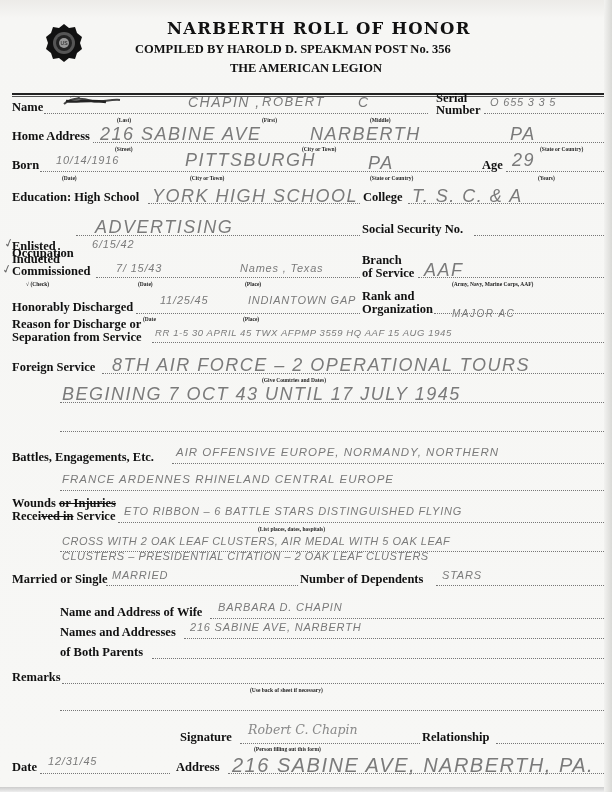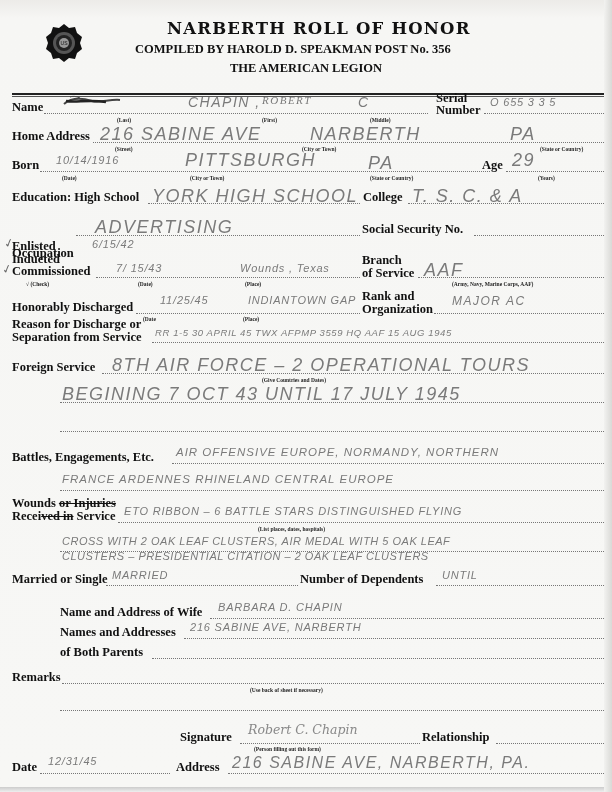--- a/index.html
+++ b/index.html
@@ -47,21 +47,21 @@
   <div class="abs rule2"></div>
 
   <div class="abs lbl" style="left:12px;top:100px;">Name</div>
   <svg class="abs scribble" viewBox="0 0 60 12">
     <path d="M2,9 C10,2 20,3 30,6 C38,8 48,4 58,5" stroke="#444" stroke-width="2" fill="none"></path>
     <path d="M4,6 C14,8 26,4 44,7" stroke="#222" stroke-width="2.5" fill="none"></path>
     <path d="M8,2 C10,1 14,1 18,3" stroke="#444" stroke-width="1" fill="none"></path>
   </svg>
   <div class="dots" style="left:44px;top:113px;width:384px;"></div>
   <div class="abs hw" style="left:188px;top:94px;font-size:14px;">CHAPIN ,</div>
-  <div class="abs hw" style="left:262px;top:94px;font-size:11px;font-family:Liberation Serif, serif;">ROBERT</div>
+  <div class="abs hw" style="left:262px;top:94px;font-size:13px;">ROBERT</div>
   <div class="abs hw" style="left:358px;top:94px;font-size:14px;">C</div>
   <div class="abs cap" style="left:117px;top:117px;">(Last)</div>
   <div class="abs cap" style="left:262px;top:117px;">(First)</div>
   <div class="abs cap" style="left:370px;top:117px;">(Middle)</div>
   <div class="abs lbl" style="left:436px;top:92px;line-height:12px;">
     <div>Serial</div>
     <div>Number</div>
   </div>
   <div class="dots" style="left:484px;top:113px;width:122px;"></div>
   <div class="abs hw hw-s" style="left:490px;top:96px;">O 655 3 3 5</div>
@@ -104,21 +104,21 @@
   <div class="abs check" style="left:4px;top:236px;transform:rotate(-15deg);">✓</div>
   <div class="abs lbl" style="left:12px;top:240px;line-height:12.5px;">
     <div>Enlisted</div>
     <div>Inducted</div>
     <div>Commissioned</div>
   </div>
   <div class="abs check" style="left:2px;top:262px;transform:rotate(-15deg);">✓</div>
   <div class="abs hw hw-s" style="left:92px;top:238px;">6/15/42</div>
   <div class="dots" style="left:96px;top:277px;width:264px;"></div>
   <div class="abs hw hw-s" style="left:116px;top:262px;">7/ 15/43</div>
-  <div class="abs hw hw-s" style="left:240px;top:262px;">Wounds , Texas</div>
+  <div class="abs hw hw-s" style="left:240px;top:262px;">Names , Texas</div>
   <div class="abs cap" style="left:26px;top:281px;">√ (Check)</div>
   <div class="abs cap" style="left:138px;top:281px;">(Date)</div>
   <div class="abs cap" style="left:245px;top:281px;">(Place)</div>
 
   <div class="abs lbl" style="left:362px;top:254px;line-height:12.5px;">
     <div>Branch</div>
     <div>of Service</div>
   </div>
   <div class="dots" style="left:418px;top:277px;width:188px;"></div>
   <div class="abs hw" style="left:424px;top:260px;">AAF</div>
@@ -128,21 +128,21 @@
   <div class="dots" style="left:136px;top:313px;width:224px;"></div>
   <div class="abs hw hw-s" style="left:160px;top:294px;">11/25/45</div>
   <div class="abs hw hw-s" style="left:248px;top:294px;">INDIANTOWN GAP</div>
   <div class="abs cap" style="left:143px;top:316px;">(Date</div>
   <div class="abs cap" style="left:243px;top:316px;">(Place)</div>
   <div class="abs lbl" style="left:362px;top:290px;line-height:12.5px;">
     <div>Rank and</div>
     <div>Organization</div>
   </div>
   <div class="dots" style="left:434px;top:313px;width:172px;"></div>
-  <div class="abs hw" style="left:452px;top:294px;font-size:12px;">MAJOR  AC</div>
+  <div class="abs hw" style="left:452px;top:308px;font-size:10px;">MAJOR  AC</div>
 
   <div class="abs lbl" style="left:12px;top:318px;line-height:12.5px;">
     <div>Reason for Discharge or</div>
     <div>Separation from Service</div>
   </div>
   <div class="dots" style="left:152px;top:342px;width:454px;"></div>
   <div class="abs hw" style="left:155px;top:327px;font-size:9.5px;letter-spacing:0.6px;">RR 1-5 30 APRIL 45 TWX AFPMP 3559 HQ AAF  15 AUG 1945</div>
 
   <div class="abs lbl" style="left:12px;top:360px;">Foreign Service</div>
   <div class="dots" style="left:102px;top:373px;width:504px;"></div>
@@ -167,21 +167,21 @@
   <div class="abs cap" style="left:258px;top:526px;">(List places, dates, hospitals)</div>
   <div class="dots" style="left:60px;top:551px;width:546px;"></div>
   <div class="abs hw" style="left:62px;top:535px;font-size:11px;letter-spacing:0.5px;">CROSS WITH 2 OAK LEAF CLUSTERS, AIR MEDAL WITH 5 OAK LEAF</div>
   <div class="abs hw" style="left:62px;top:550px;font-size:11px;letter-spacing:0.5px;font-style:italic;">CLUSTERS  –  PRESIDENTIAL CITATION – 2 OAK LEAF CLUSTERS</div>
 
   <div class="abs lbl" style="left:12px;top:572px;">Married or Single</div>
   <div class="dots" style="left:106px;top:585px;width:192px;"></div>
   <div class="abs hw hw-s" style="left:112px;top:569px;">MARRIED</div>
   <div class="abs lbl" style="left:300px;top:572px;">Number of Dependents</div>
   <div class="dots" style="left:436px;top:585px;width:170px;"></div>
-  <div class="abs hw hw-s" style="left:442px;top:569px;">UNTIL</div>
+  <div class="abs hw hw-s" style="left:442px;top:569px;">STARS</div>
 
   <div class="abs lbl" style="left:60px;top:605px;">Name and Address of Wife</div>
   <div class="dots" style="left:210px;top:618px;width:396px;"></div>
   <div class="abs hw hw-s" style="left:218px;top:601px;">BARBARA  D. CHAPIN</div>
 
   <div class="abs lbl" style="left:60px;top:625px;">Names and Addresses</div>
   <div class="dots" style="left:184px;top:638px;width:422px;"></div>
   <div class="abs hw hw-s" style="left:190px;top:621px;">216  SABINE  AVE,   NARBERTH</div>
   <div class="abs lbl" style="left:60px;top:645px;">of Both Parents</div>
   <div class="dots" style="left:152px;top:658px;width:454px;"></div>
@@ -196,16 +196,16 @@
   <div class="abs" style="left:248px;top:722px;font-family:'DejaVu Serif',serif;font-style:italic;color:#888;font-size:12.5px;">Robert C. Chapin</div>
   <div class="abs cap" style="left:254px;top:746px;">(Person filling out this form)</div>
   <div class="abs lbl" style="left:422px;top:730px;">Relationship</div>
   <div class="dots" style="left:496px;top:743px;width:110px;"></div>
 
   <div class="abs lbl" style="left:12px;top:760px;">Date</div>
   <div class="dots" style="left:40px;top:773px;width:130px;"></div>
   <div class="abs hw hw-s" style="left:48px;top:755px;">12/31/45</div>
   <div class="abs lbl" style="left:176px;top:760px;">Address</div>
   <div class="dots" style="left:228px;top:773px;width:378px;"></div>
-  <div class="abs hw" style="left:232px;top:754px;font-size:16px;">216 SABINE   AVE,   NARBERTH, PA.</div>
+  <div class="abs hw" style="left:232px;top:754px;font-size:20px;">216 SABINE   AVE,   NARBERTH, PA.</div>
 
   <div class="abs" style="left:0;top:787px;width:612px;height:5px;background:linear-gradient(#ccc,#eee);"></div>
 </div>
 
 </body></html>

